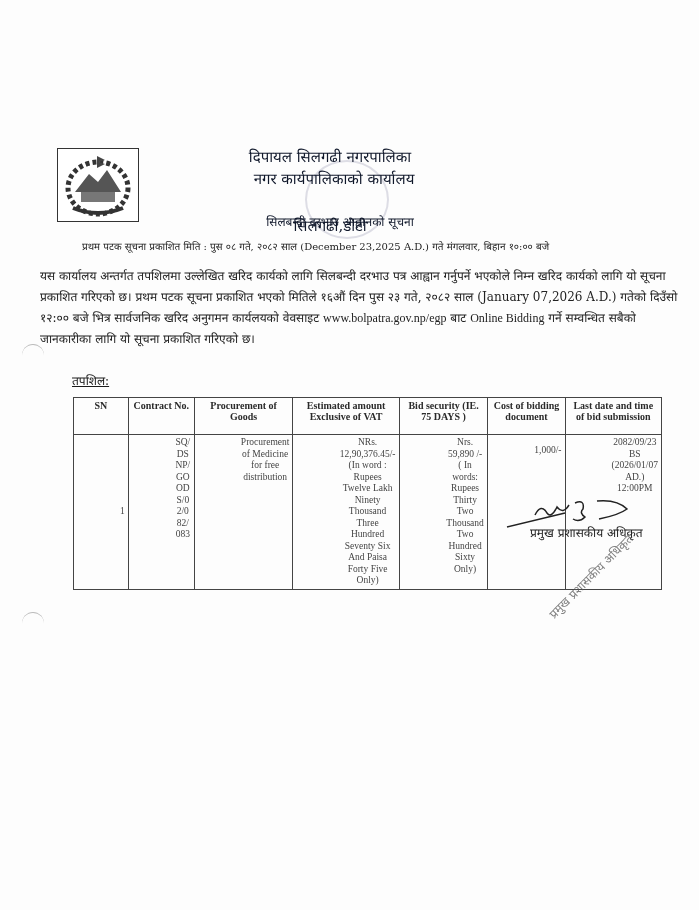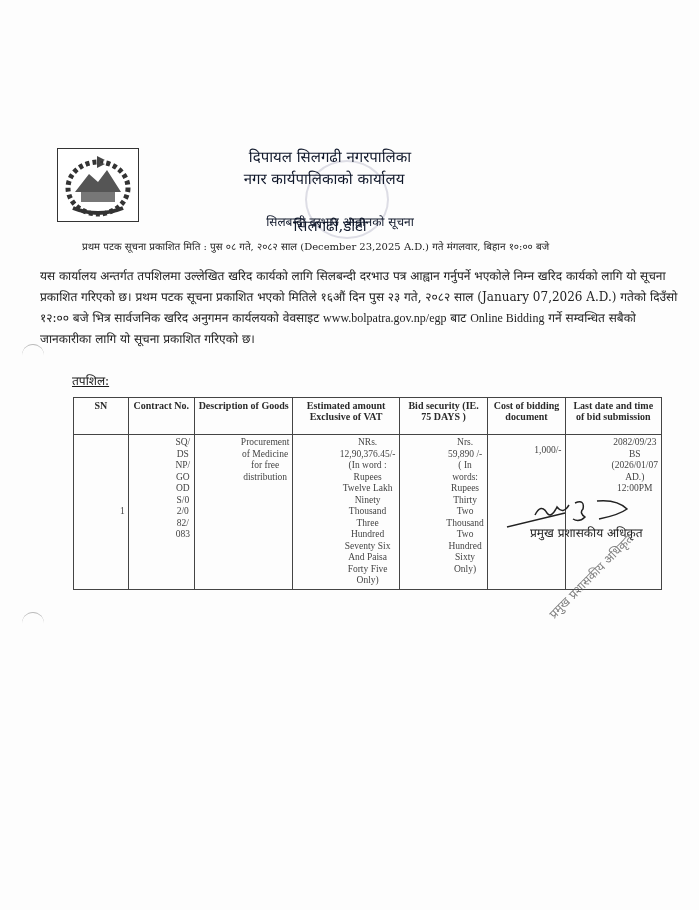--- a/index.html
+++ b/index.html
@@ -7,21 +7,21 @@
     width:699px; height:910px; background:#fdfdfd; position:relative; overflow:hidden;
     font-family: "DejaVu Serif", "Liberation Serif", serif; color:#1a1a1a;
   }
   .abs { position:absolute; }
   .logo {
     left:57px; top:148px; width:80px; height:72px; border:1px solid #333;
     background:#fff; display:flex; align-items:center; justify-content:center;
   }
   .head-line { left:0; width:699px; text-align:center; color:#0f172a; }
   .h1 { top:146px; font-size:15px; left:100px; width:460px; }
-  .h2 { top:168px; font-size:15px; left:94px; width:460px; }
+  .h2 { top:168px; font-size:15px; left:104px; width:460px; }
   .h3 { top:191px; font-size:15px; left:100px; width:460px;margin-top:24px; }
   .h4 { top:213px; font-size:12px; left:100px; width:480px; }
   .stamp-bg {
     left:305px; top:160px; width:80px; height:75px; border-radius:50%;
     border:2px solid rgba(80,80,120,0.18);
   }
   .para { font-size:12px; line-height:22px; color:#222; }
   .p-first { left:82px; top:236px; width:600px; font-size:10px; }
   .p-body { left:40px; top:266px; width:640px; font-size:12px; line-height:21px; }
   .p-body .big { font-size:12px; font-family:"Liberation Serif", serif; }
@@ -68,21 +68,21 @@
   <span>यस कार्यालय अन्तर्गत तपशिलमा उल्लेखित खरिद कार्यको  लागि सिलबन्दी दरभाउ पत्र आह्वान गर्नुपर्ने भएकोले निम्न खरिद कार्यको लागि यो सूचना प्रकाशित गरिएको छ। प्रथम  पटक सूचना प्रकाशित भएको मितिले १६औं दिन पुस २३ गते, २०८२ साल (January 07,2026 A.D.) गतेको दिउँसो १२:०० बजे  भित्र सार्वजनिक खरिद अनुगमन कार्यलयको वेवसाइट </span><span class="big">www.bolpatra.gov.np/egp</span><span> बाट </span><span class="big">Online Bidding</span><span> गर्ने सम्वन्धित सबैको जानकारीका लागि यो सूचना प्रकाशित गरिएको छ।</span>
 </div>
 
 <div class="abs tapsil">तपशिल:</div>
 
 <table class="tbl">
   <thead>
     <tr>
       <th style="width:22px">SN</th>
       <th style="width:110px">Contract No.</th>
-      <th style="width:78px">Description of Goods</th>
+      <th style="width:78px">Procurement of Goods</th>
       <th style="width:105px">Estimated amount Exclusive of  VAT</th>
       <th style="width:90px">Bid security (IE. 75 DAYS )</th>
       <th style="width:40px">Cost of bidding document</th>
       <th style="width:80px">Last date and time of bid submission</th>
     </tr>
   </thead>
   <tbody>
     <tr>
       <td style="vertical-align:middle">1</td>
       <td style="word-break:break-all">SQ/DSNP/GOODS/02/082/083</td>

